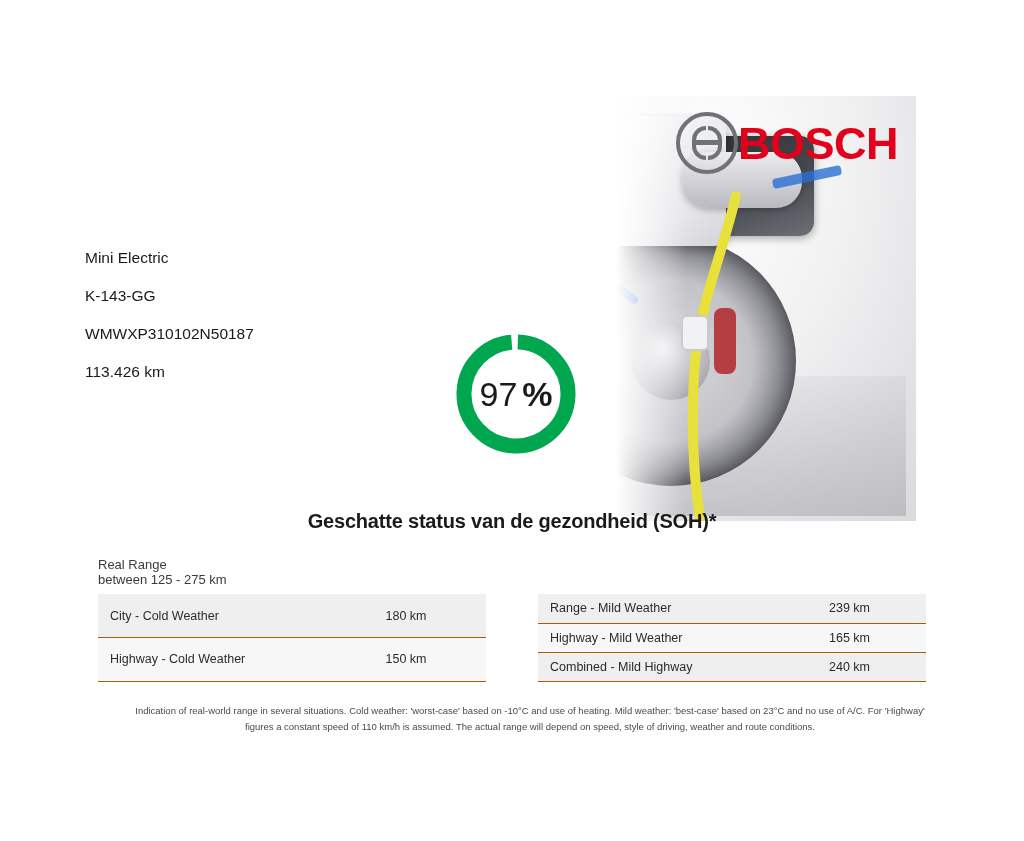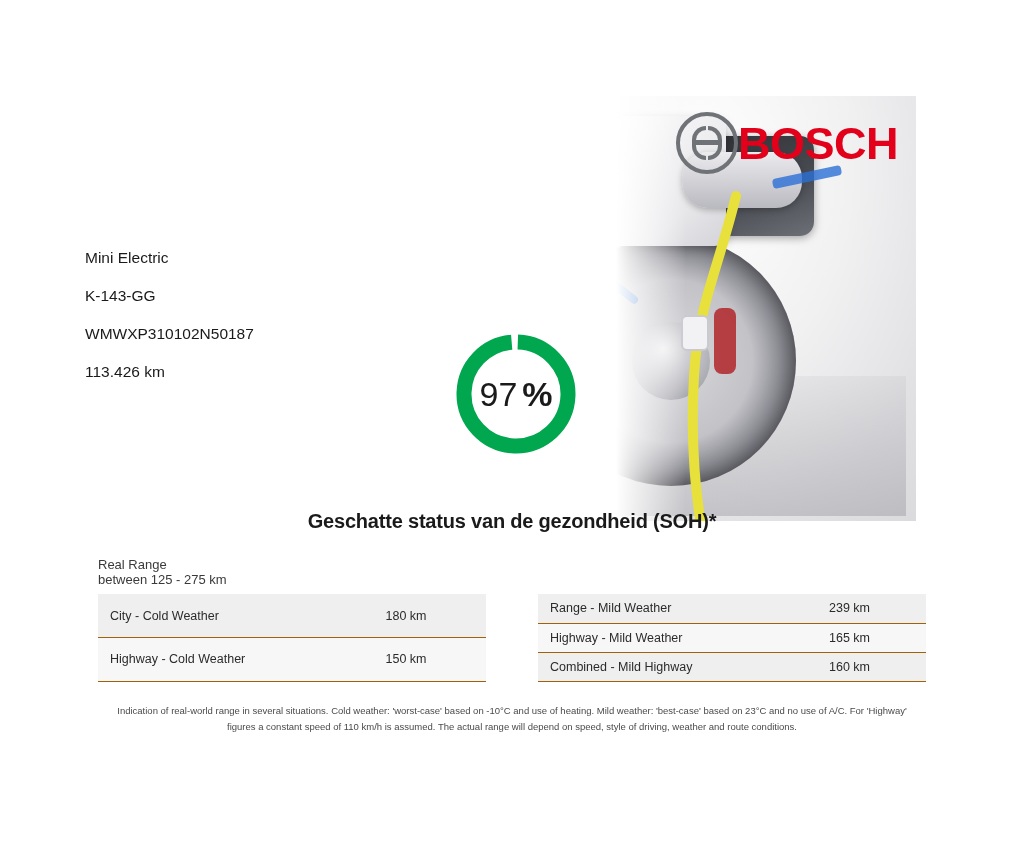--- a/index.html
+++ b/index.html
@@ -300,21 +300,21 @@
     padding: 0 12px;
     border-bottom: 1px solid #a16207;
   }
   .range-table td.value {
     text-align: left;
     white-space: nowrap;
   }
 
   .footnote {
     position: absolute;
-    left: 104px;
+    left: 122px;
     top: 703px;
     width: 816px;
     text-align: center;
     font-size: 9.5px;
     line-height: 1.65;
     color: #4a4a4a;
   }
 </style>
 </head>
 <body>
@@ -392,21 +392,21 @@
         <tr>
           <td>Range - Mild Weather</td>
           <td class="value">239 km</td>
         </tr>
         <tr>
           <td>Highway - Mild Weather</td>
           <td class="value">165 km</td>
         </tr>
         <tr>
           <td>Combined - Mild Highway</td>
-          <td class="value">160 km</td>
+          <td class="value">240 km</td>
         </tr>
       </tbody>
     </table>
   </div>
 
   <div class="footnote">Indication of real-world range in several situations. Cold weather: 'worst-case' based on -10°C and use of heating. Mild weather: 'best-case' based on 23°C and no use of A/C. For 'Highway' figures a constant speed of 110 km/h is assumed. The actual range will depend on speed, style of driving, weather and route conditions.</div>
 
 </div>
 
 </body></html>

